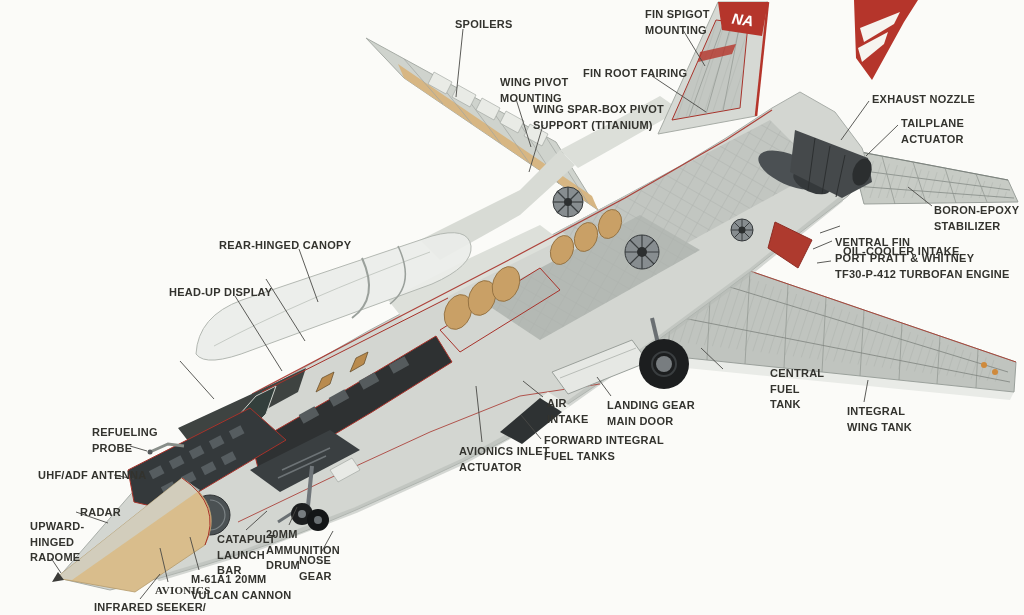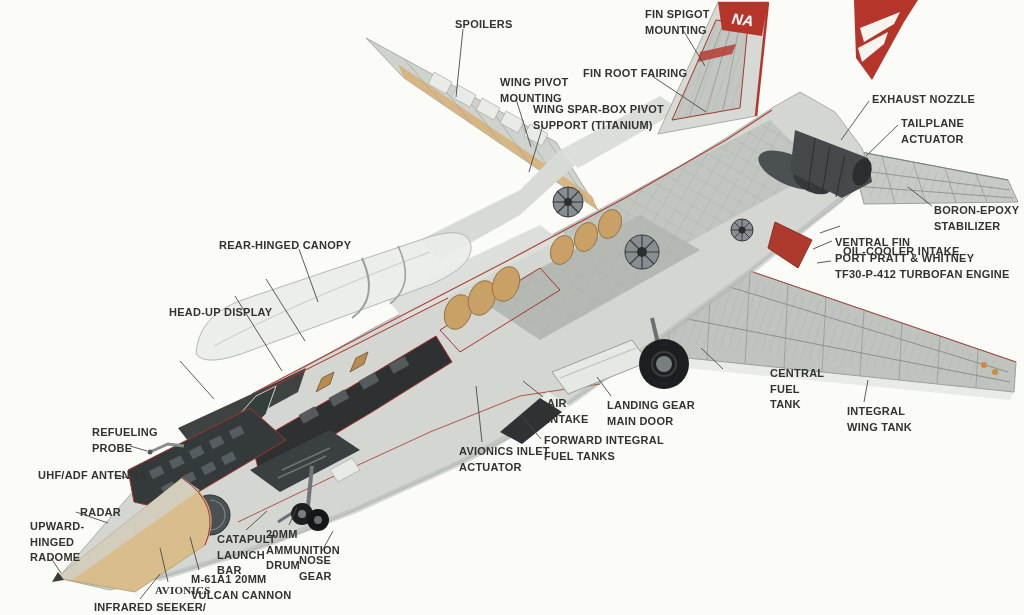--- a/index.html
+++ b/index.html
@@ -321,21 +321,21 @@
 TANK</div>
       <div class="label" style="left: 607px; top: 398px;">LANDING GEAR
 MAIN DOOR</div>
       <div class="label" style="left: 547px; top: 396px;">AIR
 INTAKE</div>
       <div class="label" style="left: 544px; top: 433px;">FORWARD INTEGRAL
 FUEL TANKS</div>
       <div class="label" style="left: 459px; top: 444px;">AVIONICS INLET
 ACTUATOR</div>
       <div class="label" style="left: 219px; top: 238px;">REAR-HINGED CANOPY</div>
-      <div class="label" style="left: 169px; top: 285px; margin-top: 20px;">HEAD-UP DISPLAY</div>
+      <div class="label" style="left: 169px; top: 285px;">HEAD-UP DISPLAY</div>
       <div class="label" style="left: 92px; top: 425px;">REFUELING
 PROBE</div>
       <div class="label" style="left: 38px; top: 468px;">UHF/ADF ANTENNA</div>
       <div class="label" style="left: 48px; top: 505px; padding-left: 32px;">RADAR</div>
       <div class="label" style="left: 30px; top: 519px;">UPWARD-
 HINGED
 RADOME</div>
       <div class="label" style="left: 155px; top: 583px; font-family: Liberation Serif, serif;">AVIONICS</div>
       <div class="label" style="left: 191px; top: 572px;">M-61A1 20MM
 VULCAN CANNON</div>

